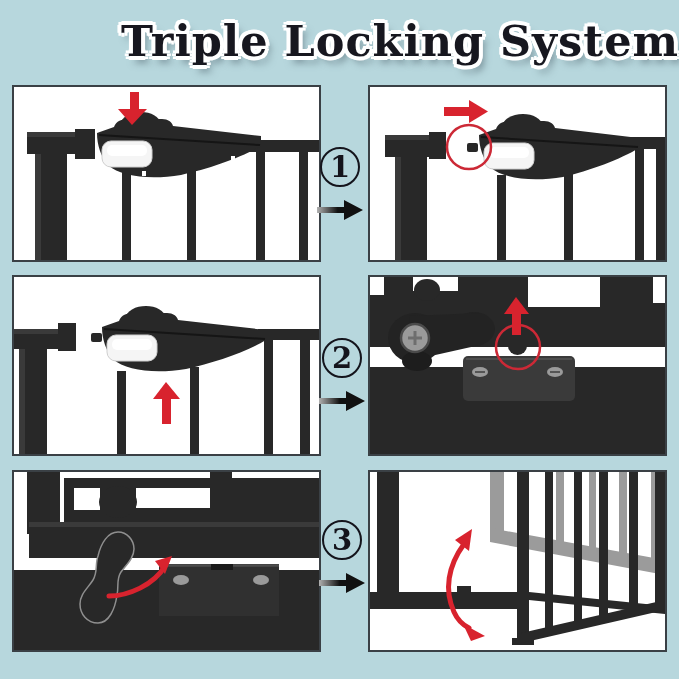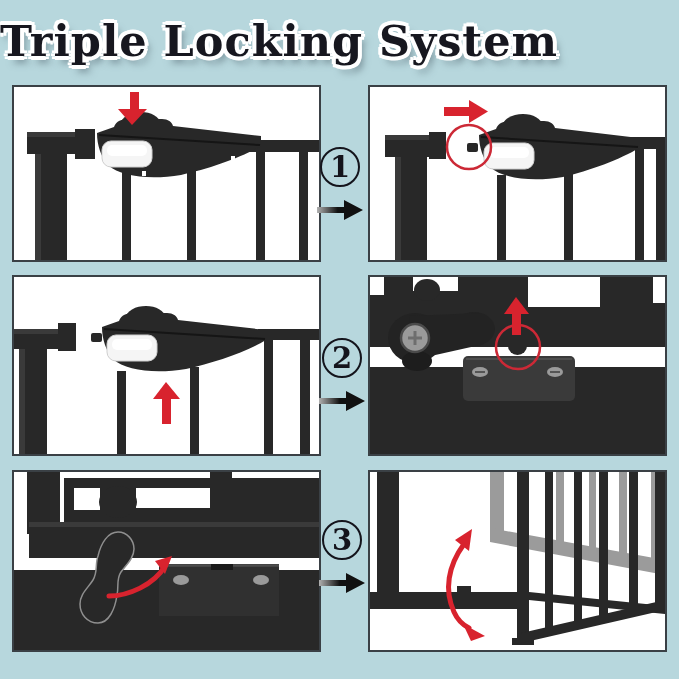--- a/index.html
+++ b/index.html
@@ -13,21 +13,21 @@
     --circle-red:#cc2936;
     --metal-gray:#9a9a9a;
     --button-white:#f5f5f5;
     --title-color:#17171f;
     --step-ink:#14141c;
   }
   html,body{margin:0;padding:0;}
   body{font-family:"Liberation Sans",sans-serif;}
   .stage{position:relative;width:679px;height:679px;background:var(--background);overflow:hidden;}
   .title{
-    position:absolute;left:0;top:16px;width:679px;text-align:left;
+    position:absolute;left:0;top:16px;width:679px;text-align:right;
     font-family:"DejaVu Serif","Liberation Serif",serif;font-weight:bold;
     font-size:43px;letter-spacing:1px;color:var(--title-color);
     text-shadow:
       -3px -3px 0 #fff, 3px -3px 0 #fff, -3px 3px 0 #fff, 3px 3px 0 #fff,
       -4px 0 0 #fff, 4px 0 0 #fff, 0 -4px 0 #fff, 0 4px 0 #fff,
       5px 7px 7px rgba(80,100,110,.6);
   }
   .panel{position:absolute;background:var(--panel-background);border:2px solid var(--panel-border);box-sizing:border-box;}
   .panel svg{display:block;width:100%;height:100%;}
   .step{position:absolute;width:52px;display:flex;flex-direction:column;align-items:center;}

